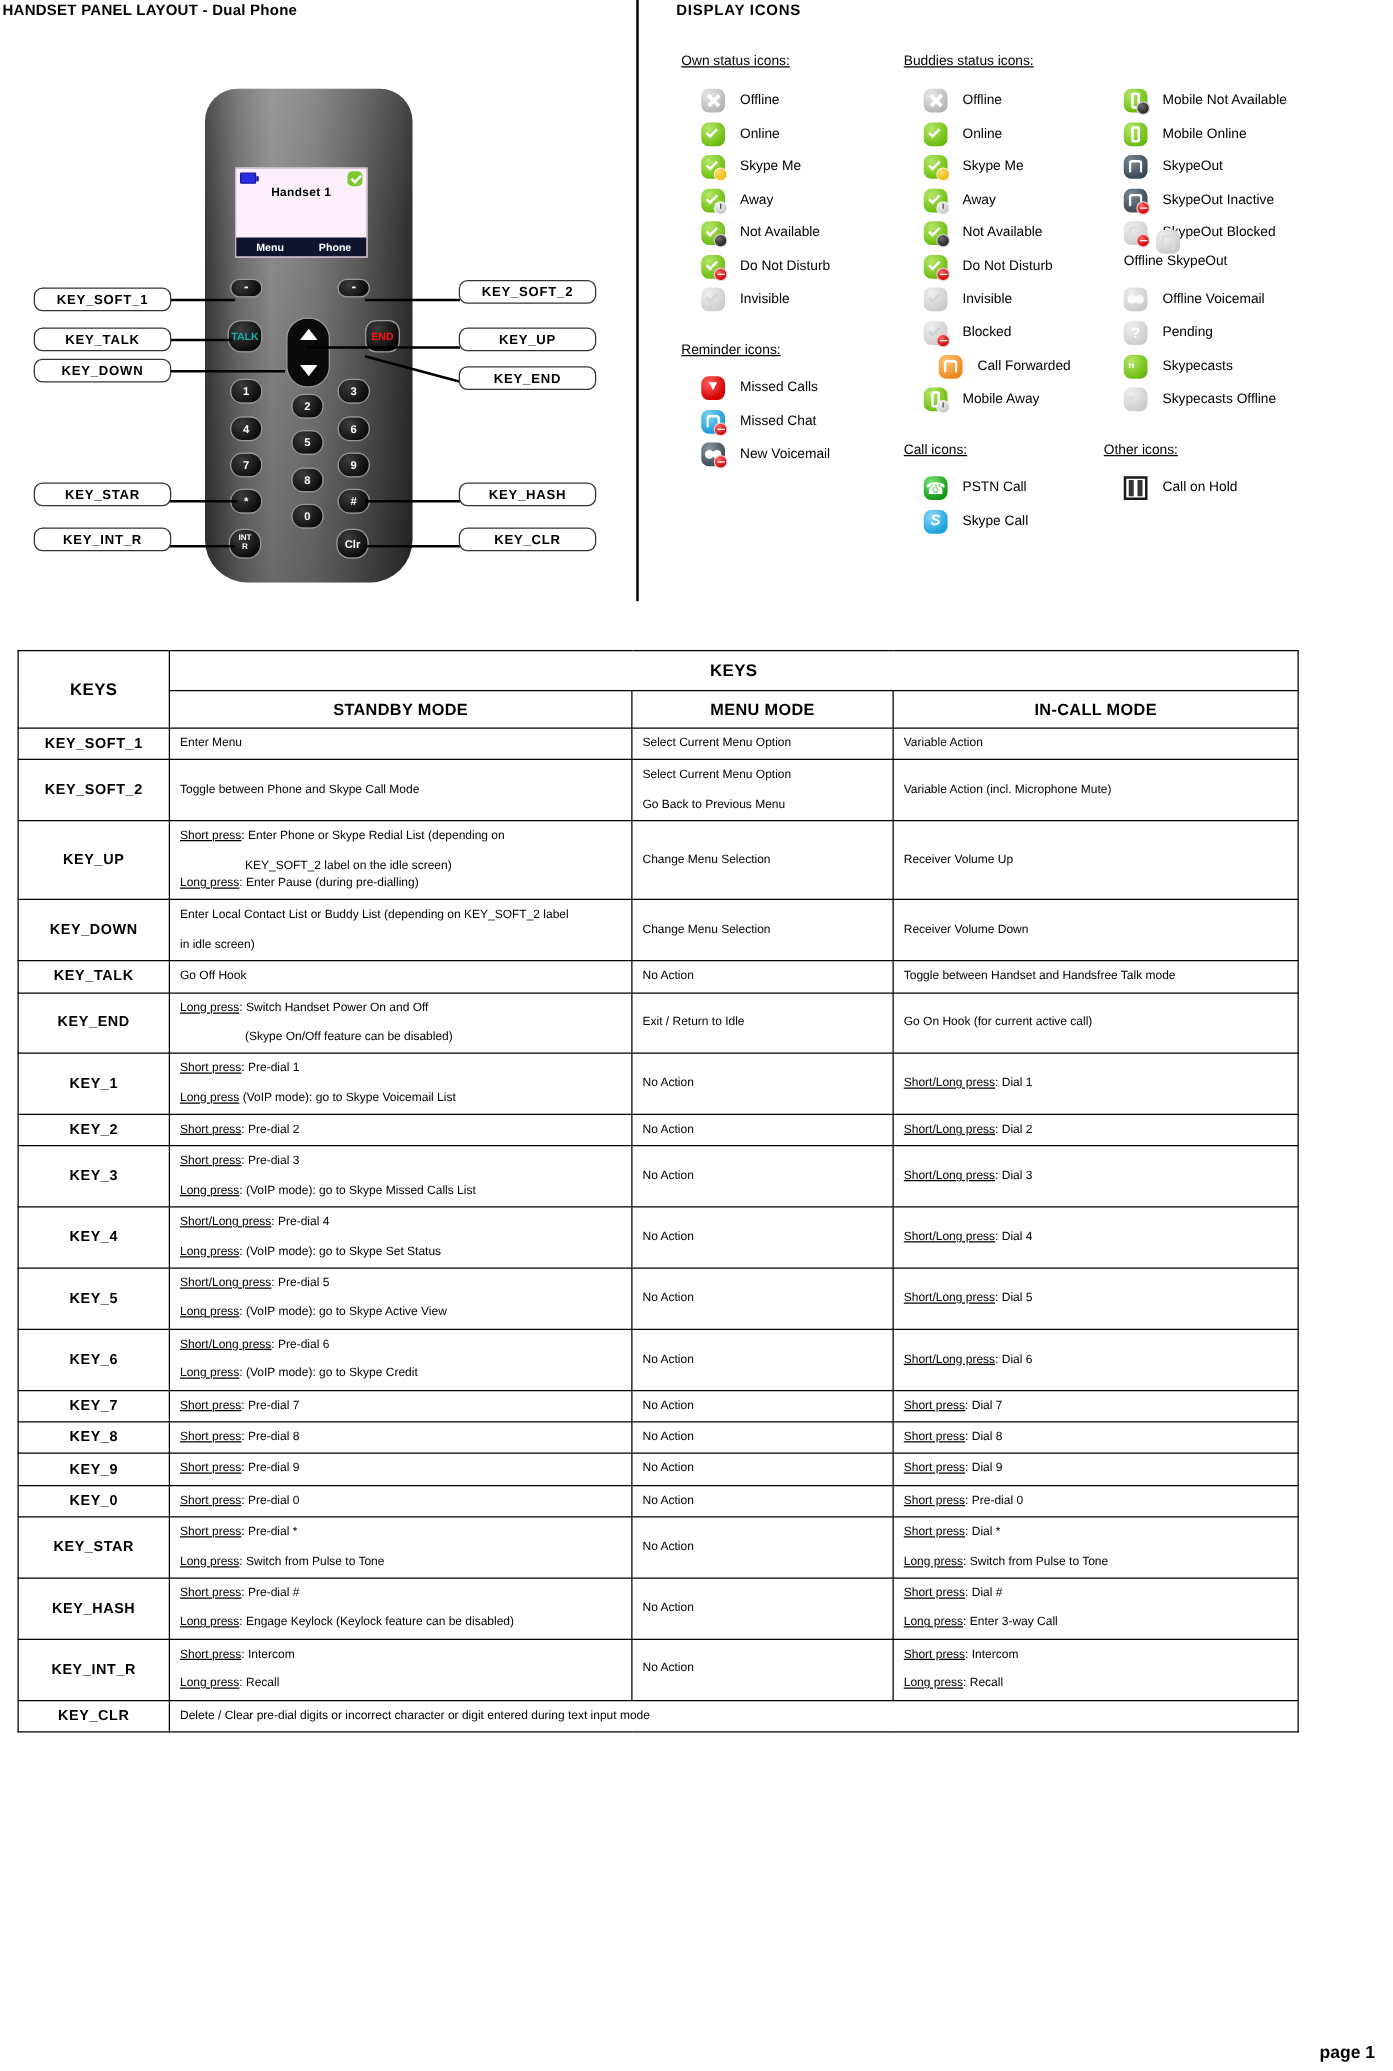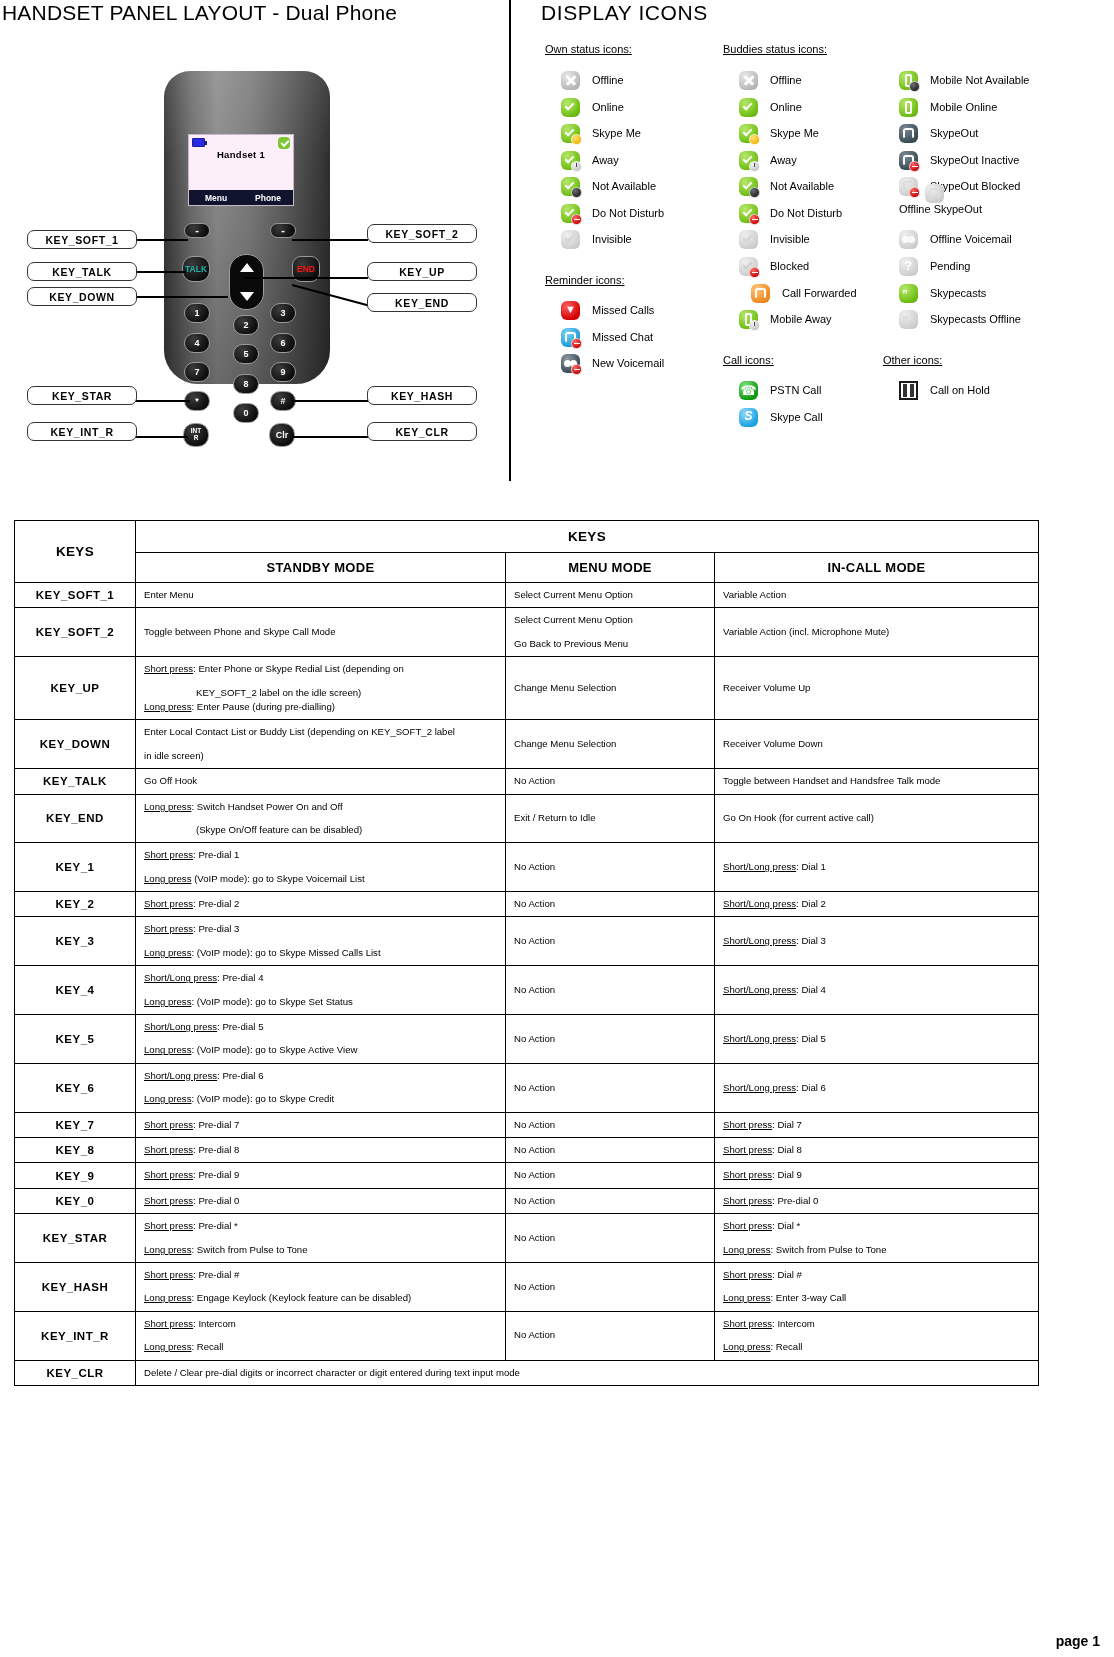--- a/index.html
+++ b/index.html
@@ -9,30 +9,30 @@
     background:#fff;
     font-family:"Liberation Sans", sans-serif;
     color:#000;
     position:relative;
     overflow:hidden;
   }
 
   
   .top { position:relative; height:485px; }
   .panel-title {
-    position:absolute; font-weight:normal; font-size:21px; letter-spacing:0.2px;
+    position:absolute; font-weight:bold; font-size:12px; letter-spacing:0.2px;
     white-space:nowrap;
   }
   #title-left { left:2px; top:1px; }
   #title-right { left:541px; top:1px; letter-spacing:0.6px; }
 
   .vdivider { position:absolute; left:509px; top:0; width:2px; height:481px; background:#000; }
 
   
-  .phone-wrap { position:absolute; left:164px; top:71px; width:166px; height:313px; }
+  .phone-wrap { position:absolute; left:164px; top:71px; width:166px; height:395px; }
   .phone-body {
     position:absolute; inset:0;
     border-radius:26px 26px 34px 34px;
     background:
       linear-gradient(90deg,#3a3a3a 0%,#6e6e6e 16%,#8d8d8d 32%,#7d7d7d 52%,#5c5c5c 74%,#3d3d3d 92%,#2e2e2e 100%);
   }
   .phone-body:after{
     content:""; position:absolute; inset:0; border-radius:26px 26px 34px 34px;
     background:linear-gradient(180deg,rgba(255,255,255,.10),rgba(0,0,0,0) 28%,rgba(0,0,0,.25));
   }

